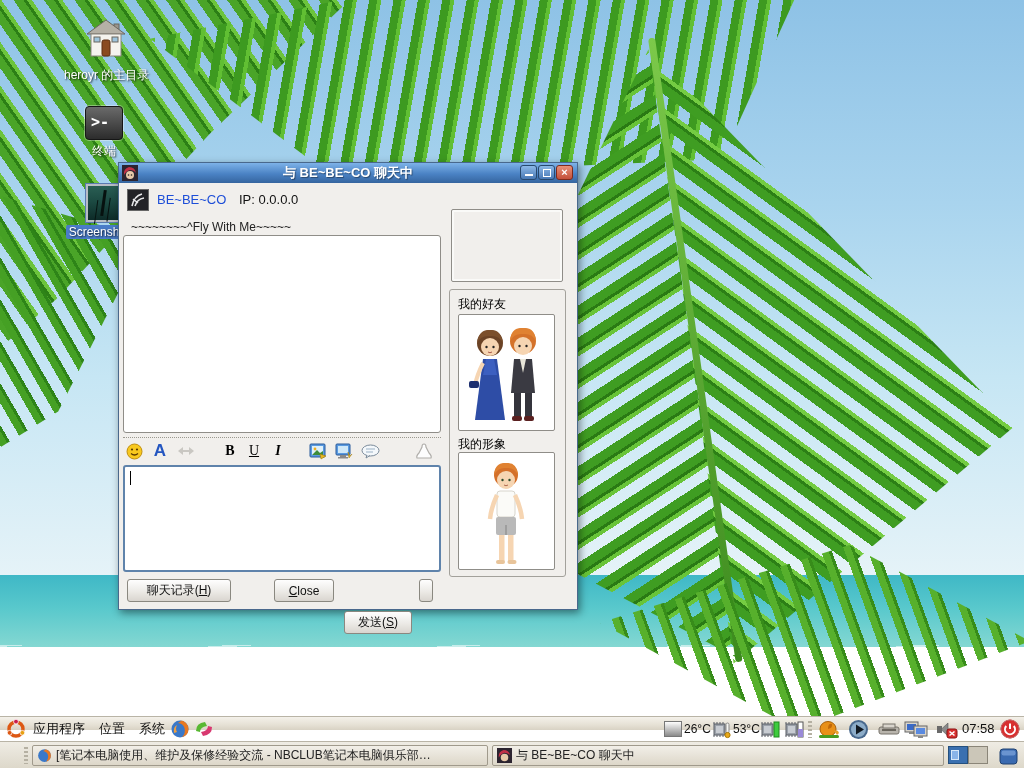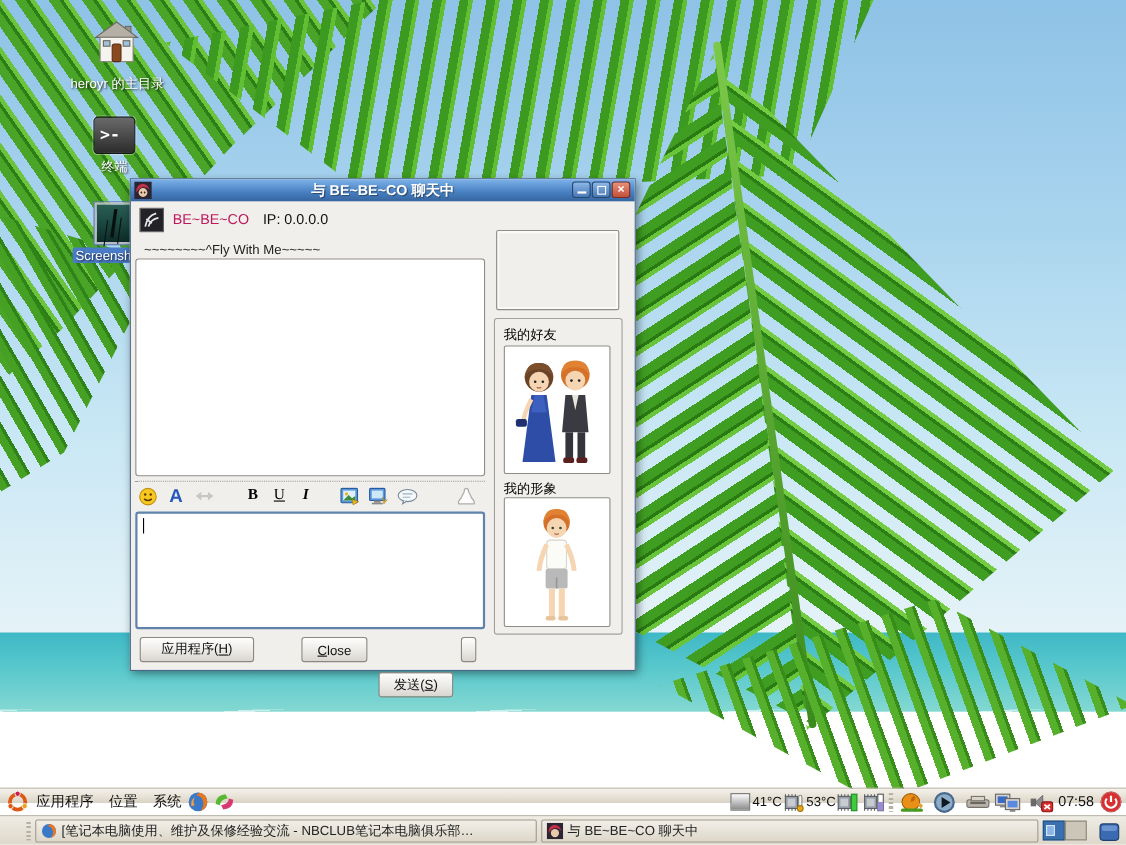--- a/index.html
+++ b/index.html
@@ -150,21 +150,21 @@
   </div>
 
   <div class="body-rel">
 
     <div class="abs avatar-sm">
       <svg width="20" height="20" viewBox="0 0 20 20">
         <rect width="20" height="20" fill="#232327"></rect>
         <path d="M4,16 Q6,6 14,4 M7,16 Q9,9 16,8 M5,9 L10,13" stroke="#e8e8ea" stroke-width="1.6" fill="none"></path>
       </svg>
     </div>
-    <div class="abs" style="left:38px;top:9px;font-size:13px;color:#be185d;">BE~BE~CO</div>
+    <div class="abs" style="left:38px;top:9px;font-size:13px;color:#1d4ed8;">BE~BE~CO</div>
     <div class="abs" style="left:120px;top:9px;font-size:13px;color:#111;">IP: 0.0.0.0</div>
     <div class="abs" style="left:12px;top:37px;font-size:12px;color:#222;">~~~~~~~~^Fly With Me~~~~~</div>
 
     <div class="abs whitebox" style="left:4px;top:52px;width:318px;height:198px;"></div>
 
     <div class="abs dotted-sep" style="left:4px;top:254px;width:318px;"></div>
 
     <div class="tool" style="left:4px;">
       <svg width="17" height="17" viewBox="0 0 17 17">
         <circle cx="8.5" cy="8.5" r="7.5" fill="#f8c81e" stroke="#c08f10"></circle>
@@ -220,21 +220,21 @@
       <svg width="20" height="17" viewBox="0 0 20 17">
         <path d="M10,1 Q12,1 12,4 L15,10 Q18,13 17,15 L3,15 Q2,13 5,10 L8,4 Q8,1 10,1 Z" fill="#fdfdfd" stroke="#b0aeaa" stroke-width="1.2"></path>
       </svg>
     </div>
 
     <div class="abs input-area">
       <div class="abs caret"></div>
     </div>
 
     <div class="gtk-btn" style="left:8px;top:396px;width:104px;">
-      <span><span>应用程序(</span><span class="mn">H</span><span>)</span></span>
+      <span><span>聊天记录(</span><span class="mn">H</span><span>)</span></span>
     </div>
     <div class="gtk-btn" style="left:155px;top:396px;width:60px;">
       <span><span></span><span class="mn">C</span><span>lose</span></span>
     </div>
     <div class="gtk-btn" style="left:225px;top:396px;width:68px;margin-top:32px;">
       <span><span>发送(</span><span class="mn">S</span><span>)</span></span>
     </div>
     <div class="gtk-btn" style="left:300px;top:396px;width:14px;"></div>
 
     <div class="abs" style="left:332px;top:26px;width:112px;height:73px;border:1px solid #8f8d88;border-radius:2px;box-shadow:inset 0 0 0 2px #fafaf8;"></div>
@@ -306,21 +306,21 @@
     <circle cx="10" cy="10" r="8.5" fill="#3a78c8"></circle>
     <path d="M10,1.5 A8.5,8.5 0 0 1 18.5,10 A8.5,8.5 0 0 1 12,18.2 Q16,14 14.5,9 Q13,4.5 8,4 Q12,2 10,1.5Z" fill="#e87820"></path>
     <path d="M4,14 Q3,8 7,6 Q5,10 7,13Z" fill="#f0a040"></path>
   </svg>
   <svg class="abs" style="left:194px;top:2px;" width="20" height="20" viewBox="0 0 20 20">
     <path d="M2,12 Q2,4 11,3 L13,7 Q6,8 6,13Z" fill="#58b832"></path>
     <path d="M18,8 Q18,16 9,17 L7,13 Q14,12 14,7Z" fill="#d83870"></path>
   </svg>
 
   <div class="abs" style="left:664px;top:4px;width:18px;height:16px;background:linear-gradient(180deg,#fdfdfd,#8a8a8a);border:1px solid #777;"></div>
-  <div class="traytxt" style="left:684px;">41°C</div>
+  <div class="traytxt" style="left:684px;">26°C</div>
   <svg class="abs" style="left:712px;top:3px;" width="19" height="19" viewBox="0 0 19 19">
     <rect x="2" y="4" width="11" height="11" fill="#9aa0a8" stroke="#5a5f66"></rect>
     <rect x="4" y="6" width="7" height="7" fill="#c8ccd2"></rect>
     <path d="M2,2 v2 M5,2 v2 M8,2 v2 M11,2 v2 M2,15 v2 M5,15 v2 M8,15 v2 M11,15 v2" stroke="#5a5f66"></path>
     <rect x="14" y="3" width="3" height="10" rx="1.5" fill="#f4f4f0" stroke="#888"></rect>
     <circle cx="15.5" cy="15" r="2.6" fill="#e8a818" stroke="#a87808"></circle>
   </svg>
   <div class="traytxt" style="left:733px;">53°C</div>
   <svg class="abs" style="left:760px;top:3px;" width="20" height="19" viewBox="0 0 20 19">
     <rect x="2" y="4" width="11" height="11" fill="#9aa0a8" stroke="#5a5f66"></rect>

